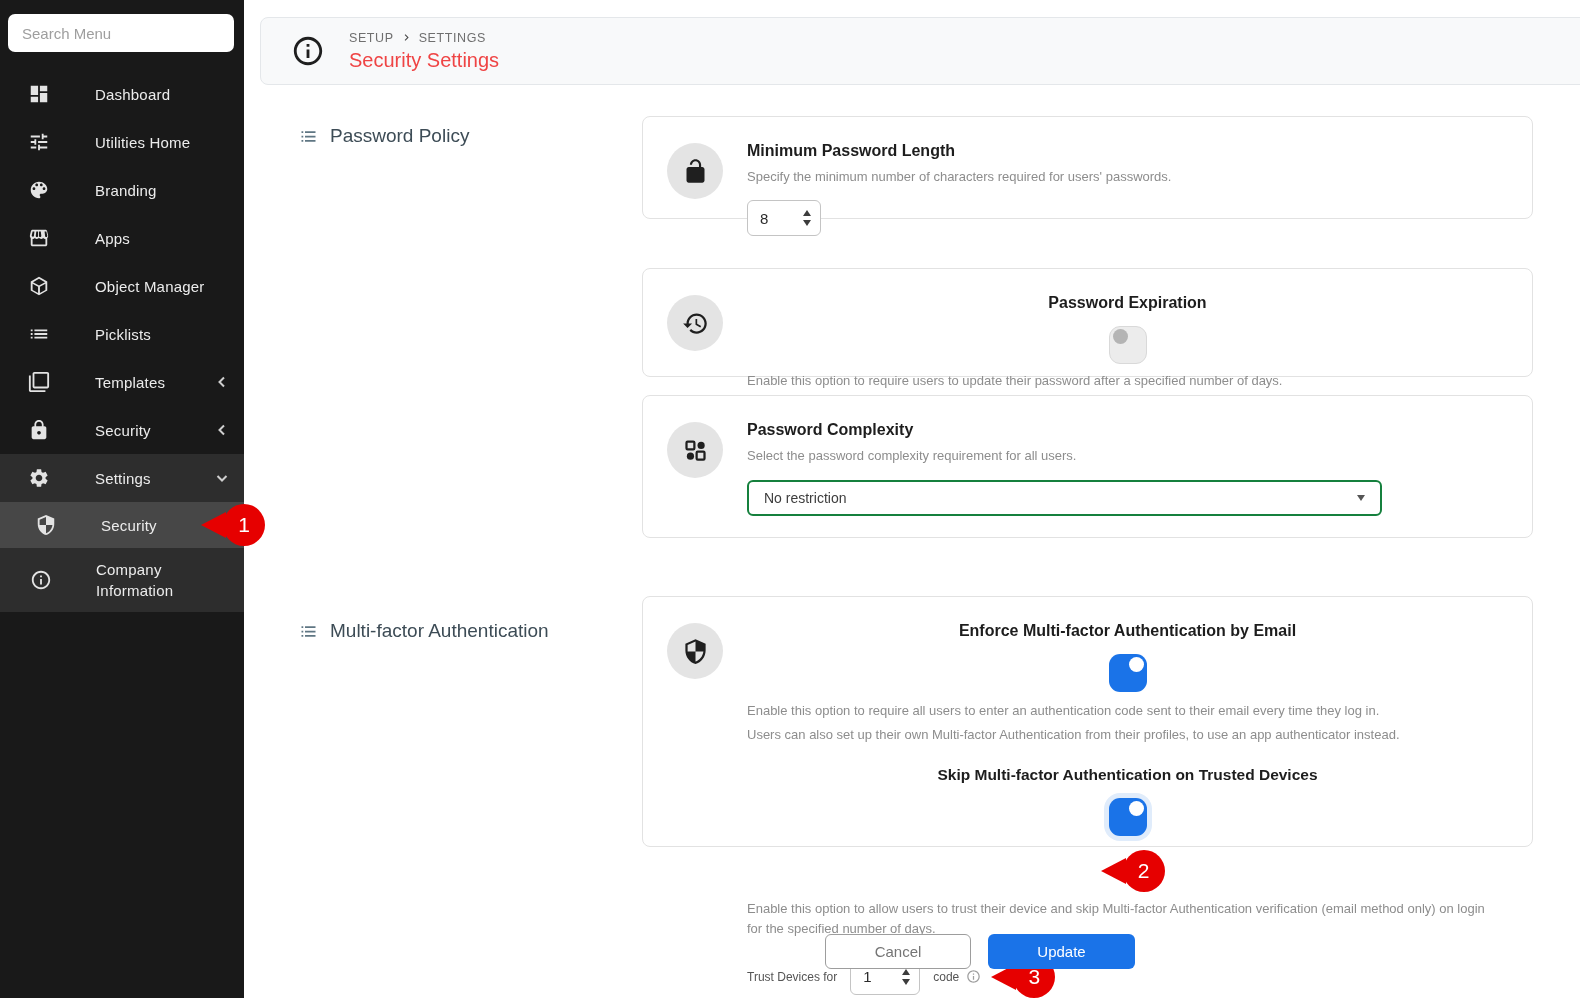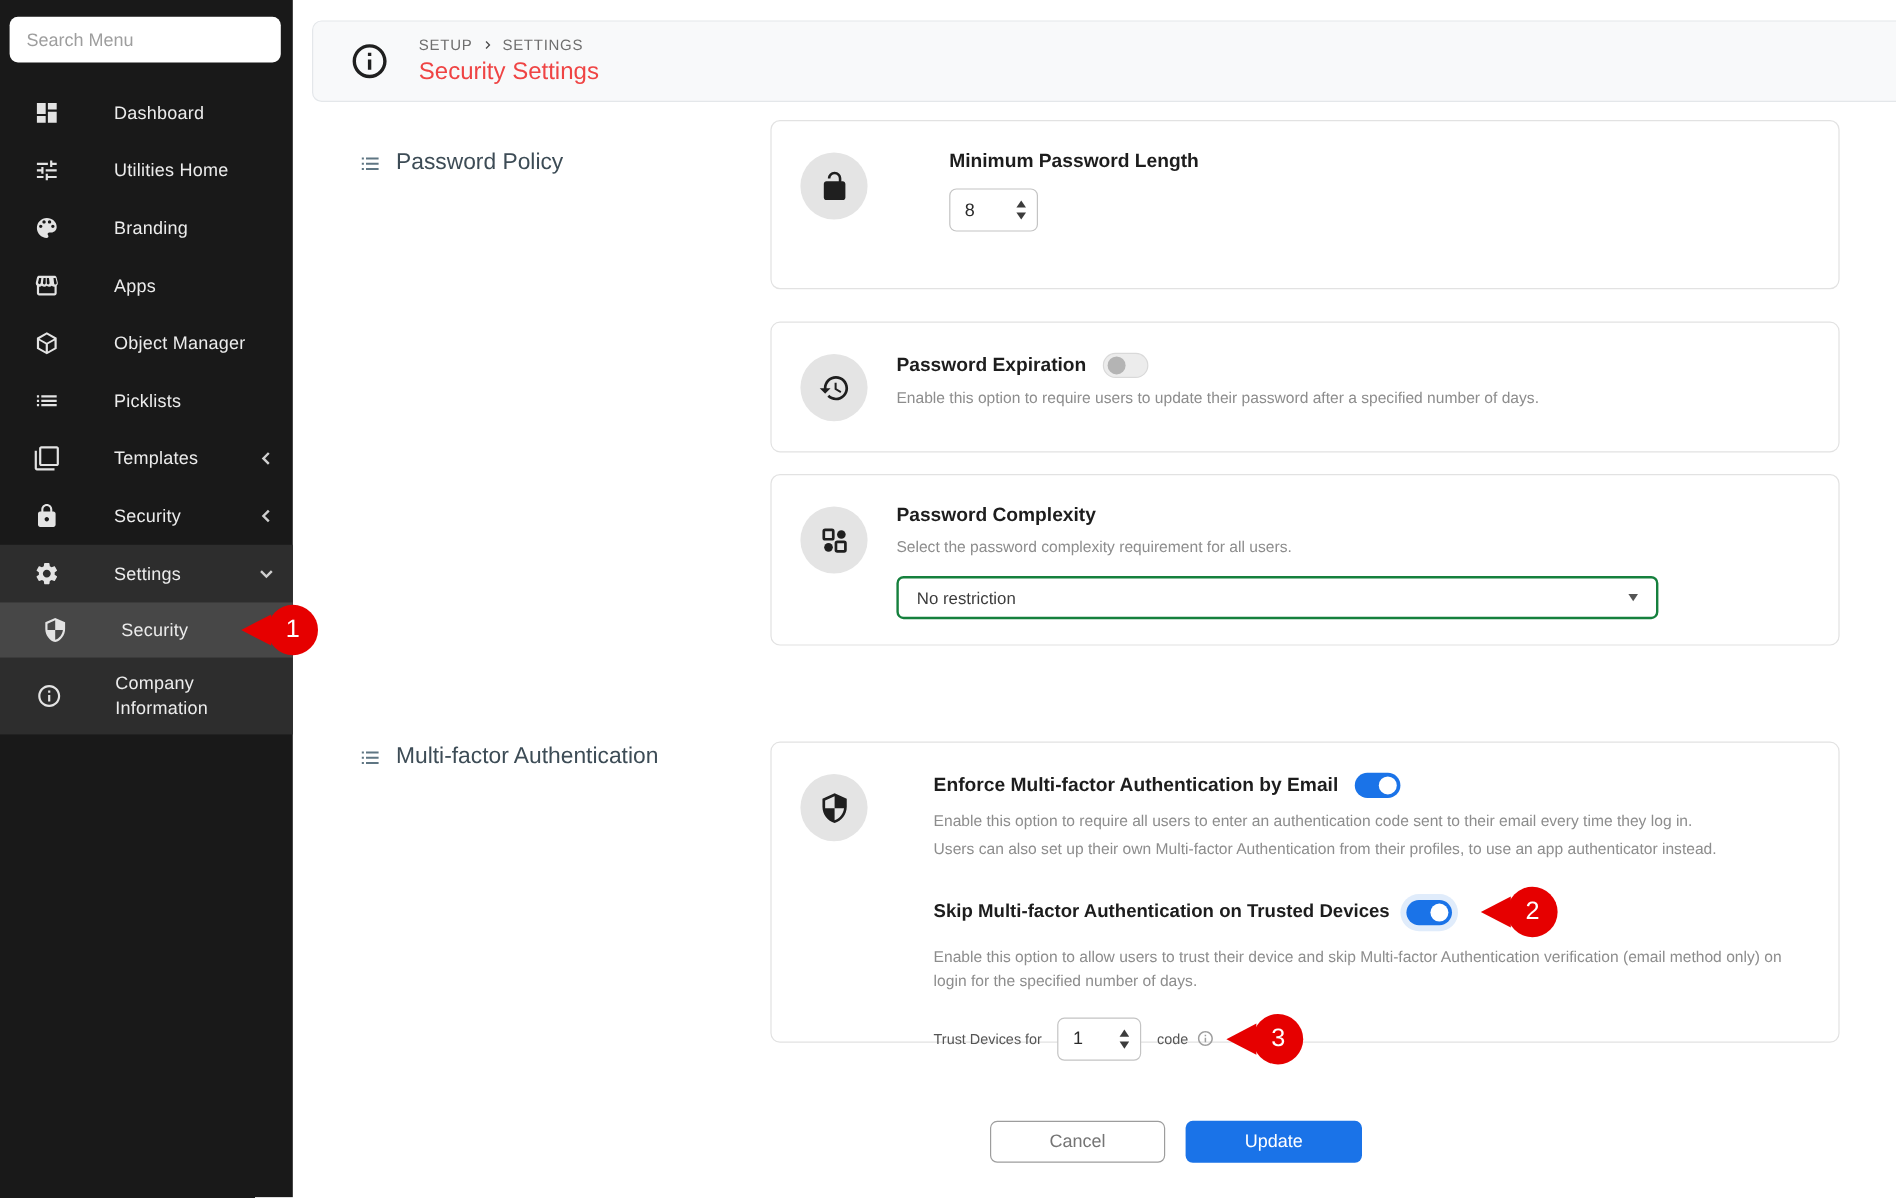--- a/index.html
+++ b/index.html
@@ -46,31 +46,31 @@
   .crumb-sep svg { width:13px; height:13px; fill:#4a4a4a; display:block; }
   .page-title { font-size:20px; font-weight:500; color:#ef4444; margin-top:4px; }
 
   .section-heading { position:absolute; display:flex; align-items:center; gap:11px; }
   .section-heading svg { width:21px; height:21px; fill:#5f7683; }
   .section-heading-text { font-size:19px; color:#3d4c56; }
   .heading-pp { left:54px; top:125px; }
   .heading-mfa { left:54px; top:620px; }
 
   .card { position:absolute; left:398px; width:891px; background:#fff; border:1px solid #e2e2e2; border-radius:8px; }
-  .card-1 { top:100px; height:141px;padding-left:44px; }
+  .card-1 { top:116px; height:103px; }
   .card-2 { top:268px; height:109px; }
   .card-3 { top:395px; height:143px; }
-  .card-mfa { top:618px; height:251px;padding-left:31px; }
+  .card-mfa { top:596px; height:251px; }
   .avatar { position:absolute; left:24px; top:26px; width:56px; height:56px; border-radius:50%; background:#e4e4e4;
     display:flex; align-items:center; justify-content:center; }
   .avatar svg { width:27px; height:27px; fill:#1f1f1f; }
   .card-body { margin-left:104px; padding-top:25px; padding-right:24px; }
   .card-title { font-size:16px; font-weight:700; color:#1d1d1d; }
   .card-desc { font-size:13px; color:#8d8d8d; margin-top:7px; line-height:1.55; }
-  .title-row { display:flex; align-items:center; gap:14px; }
+  .title-row { display:flex; align-items:center; gap:14px;flex-direction:column; }
 
   
   .num-input { display:flex; align-items:center; width:74px; height:36px; border:1px solid #c4c4c4;
     border-radius:6px; margin-top:13px; padding:0 9px 0 12px; background:#fff; }
   .num-input input { width:30px; border:none; outline:none; font-size:15px; color:#2b2b2b;
     font-family:"Liberation Sans",sans-serif; background:transparent; }
   .spinner { margin-left:auto; display:flex; flex-direction:column; gap:4px; align-items:center; cursor:pointer; }
   .tri-up { width:0; height:0; border-left:4.5px solid transparent; border-right:4.5px solid transparent; border-bottom:6px solid #3c3c3c; }
   .tri-down { width:0; height:0; border-left:4.5px solid transparent; border-right:4.5px solid transparent; border-top:6px solid #3c3c3c; }
 
@@ -268,20 +268,21 @@
     </div>
 
     <section class="card card-1">
       <div class="avatar">
         <svg viewBox="0 0 24 24">
             <path d="M12 17c1.1 0 2-.9 2-2s-.9-2-2-2-2 .9-2 2 .9 2 2 2zm6-9h-1V6c0-2.76-2.24-5-5-5S7 3.24 7 6h1.9c0-1.71 1.39-3.1 3.1-3.1 1.71 0 3.1 1.39 3.1 3.1v2H6c-1.1 0-2 .9-2 2v10c0 1.1.9 2 2 2h12c1.1 0 2-.9 2-2V10c0-1.1-.9-2-2-2z"></path>
           </svg>
       </div>
       <div class="card-body">
         <div class="card-title">Minimum Password Length</div>
+        <div class="card-desc">Specify the minimum number of characters required for users' passwords.</div>
         <div class="num-input">
           <input type="text" value="8" style="">
           <span class="spinner">
             <i class="tri-up"></i>
             <i class="tri-down"></i>
           </span>
         </div>
       </div>
     </section>
 

